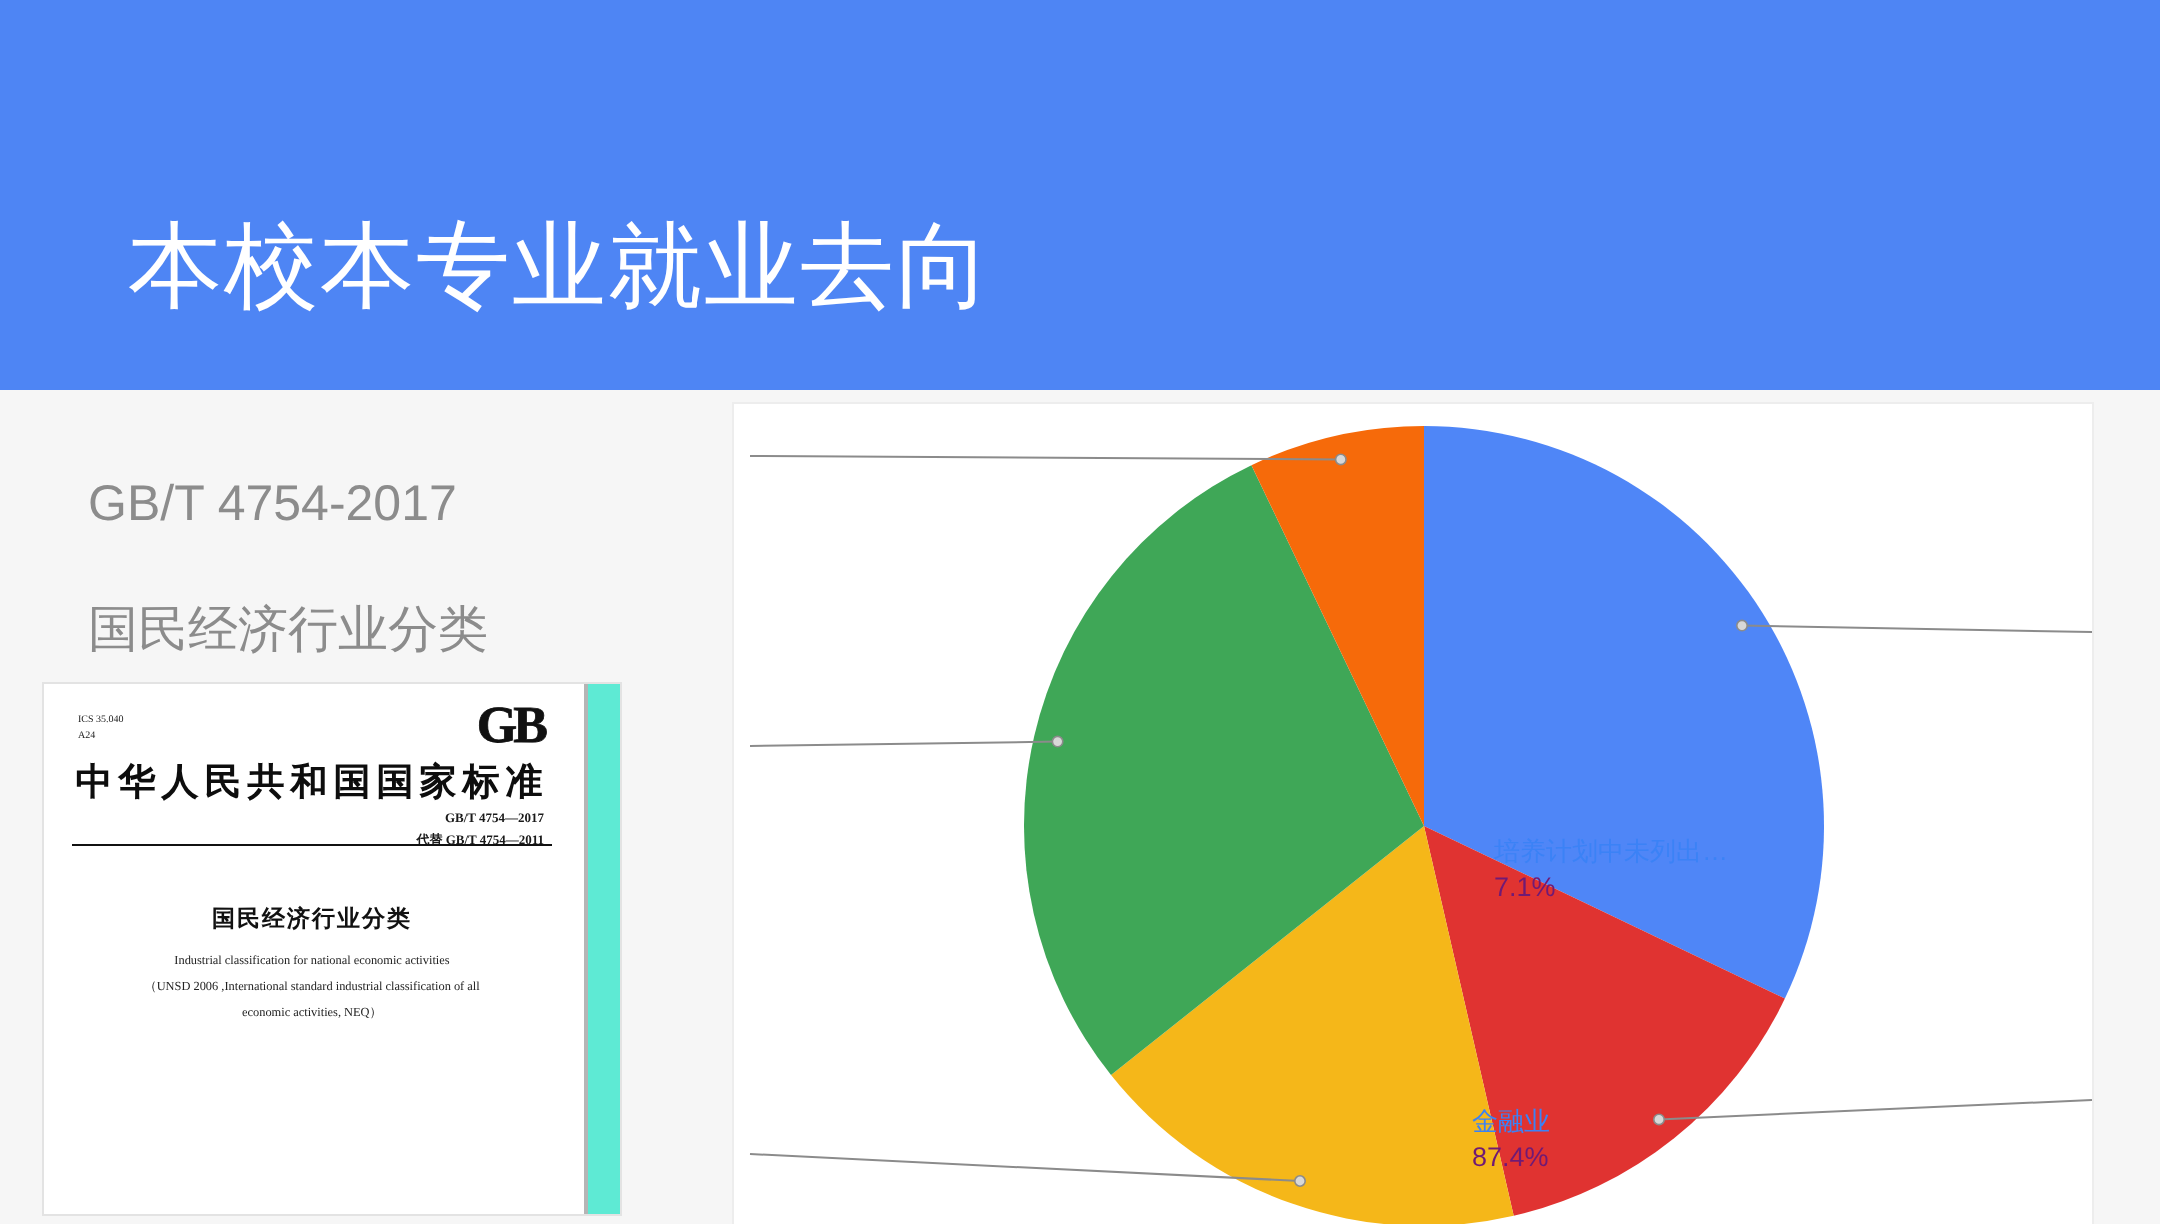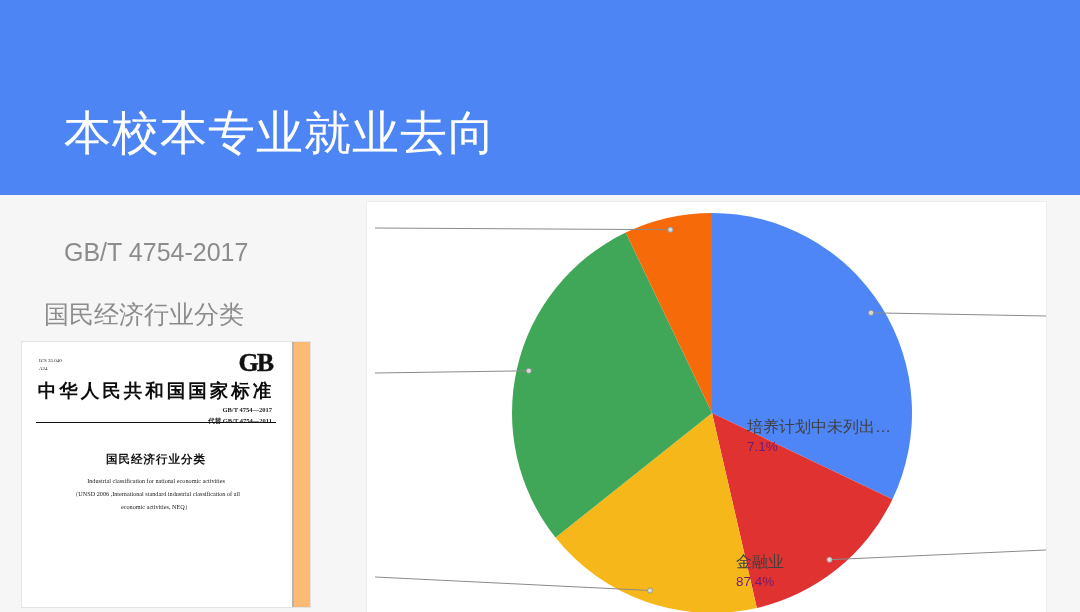--- a/index.html
+++ b/index.html
@@ -49,31 +49,31 @@
     height: 417px;
     background: #f6f6f6;
   }
   .side-text {
     position: absolute;
     left: 44px;
     color: #8c8c8c;
     font-size: 25px;
     white-space: nowrap;
   }
-  #std-code { top: 43px; margin-left: 20px; }
+  #std-code { top: 43px; }
   #std-name { top: 103px; }
 
   
   #doc-thumb {
     position: absolute;
     left: 22px;
     top: 147px;
     width: 288px;
     height: 265px;
-    background: #fdba74;
+    background: #5eead4;
     box-shadow: 0 0 0 1px #e3e3e3;
     overflow: hidden;
     font-family: "Liberation Serif", "DejaVu Serif", serif;
     color: #1a1a1a;
   }
   #doc-inner {
     position: absolute;
     left: 0; top: 0;
     width: 270px;
     height: 265px;
@@ -167,22 +167,22 @@
     top: 0;
   }
   
   .lbl {
     position: absolute;
     white-space: nowrap;
     font-family: "Liberation Sans", "DejaVu Sans", sans-serif;
   }
   .lbl .name {
     display: block;
-    font-size: 16px;
-    color: #404040;
+    font-size: 13px;
+    color: #3b82f6;
   }
   .lbl .pct {
     display: block;
     font-size: 13.5px;
     color: #701a75;
     margin-top: 1px;
   }
 
   #lbl-peiyang  { left: 380px; top: 215px; }
   #lbl-jinrong  { left: 369px; top: 350px; }

